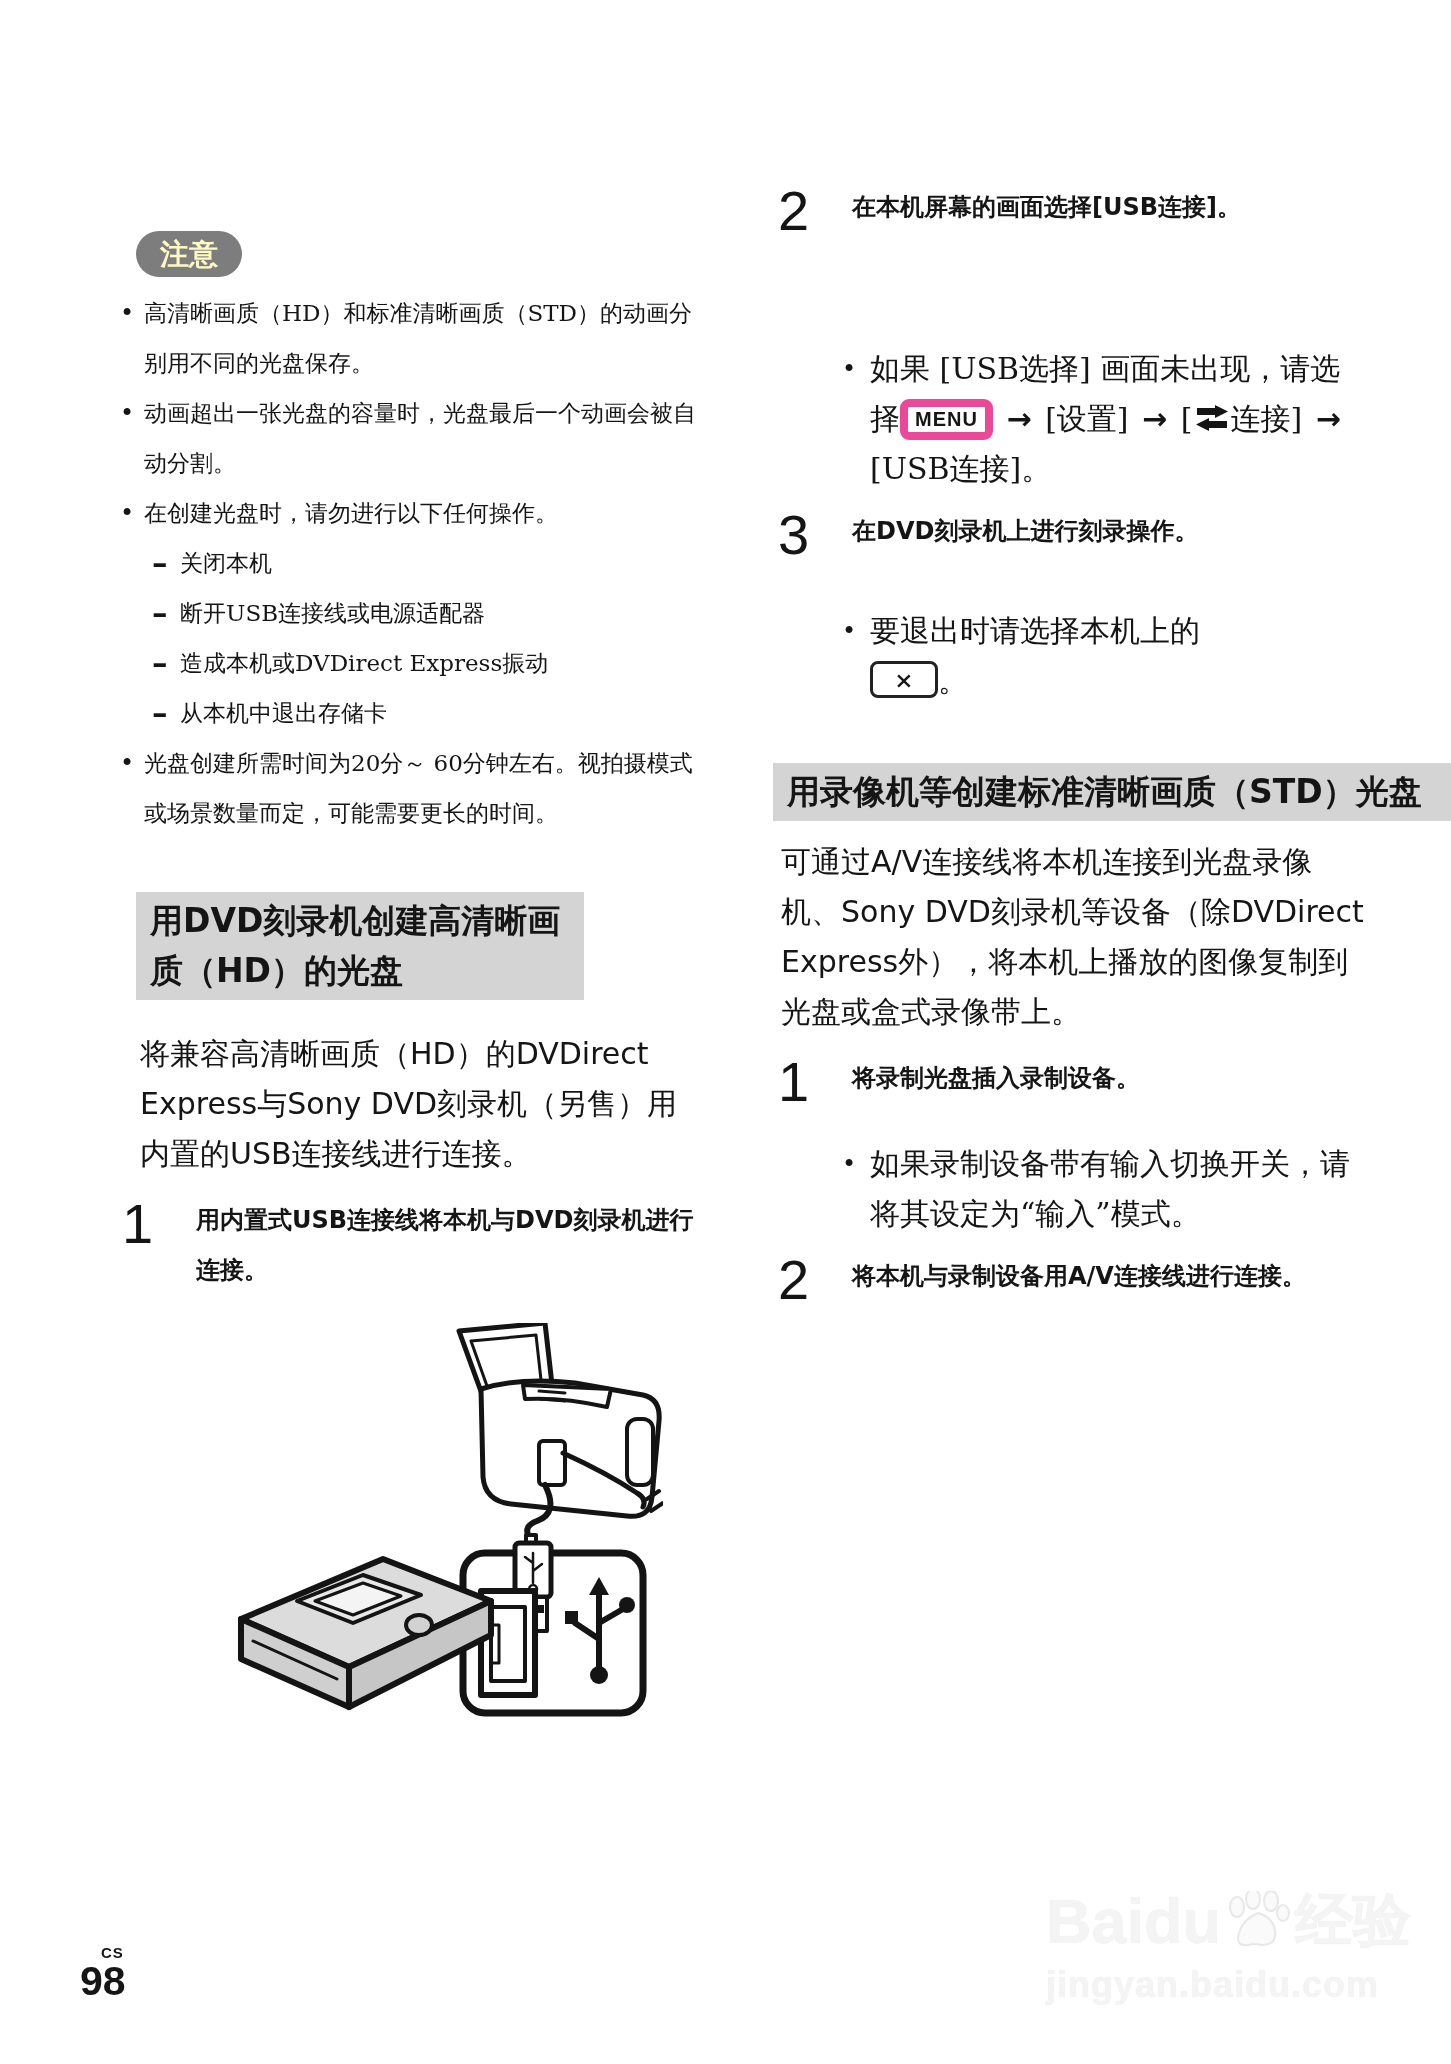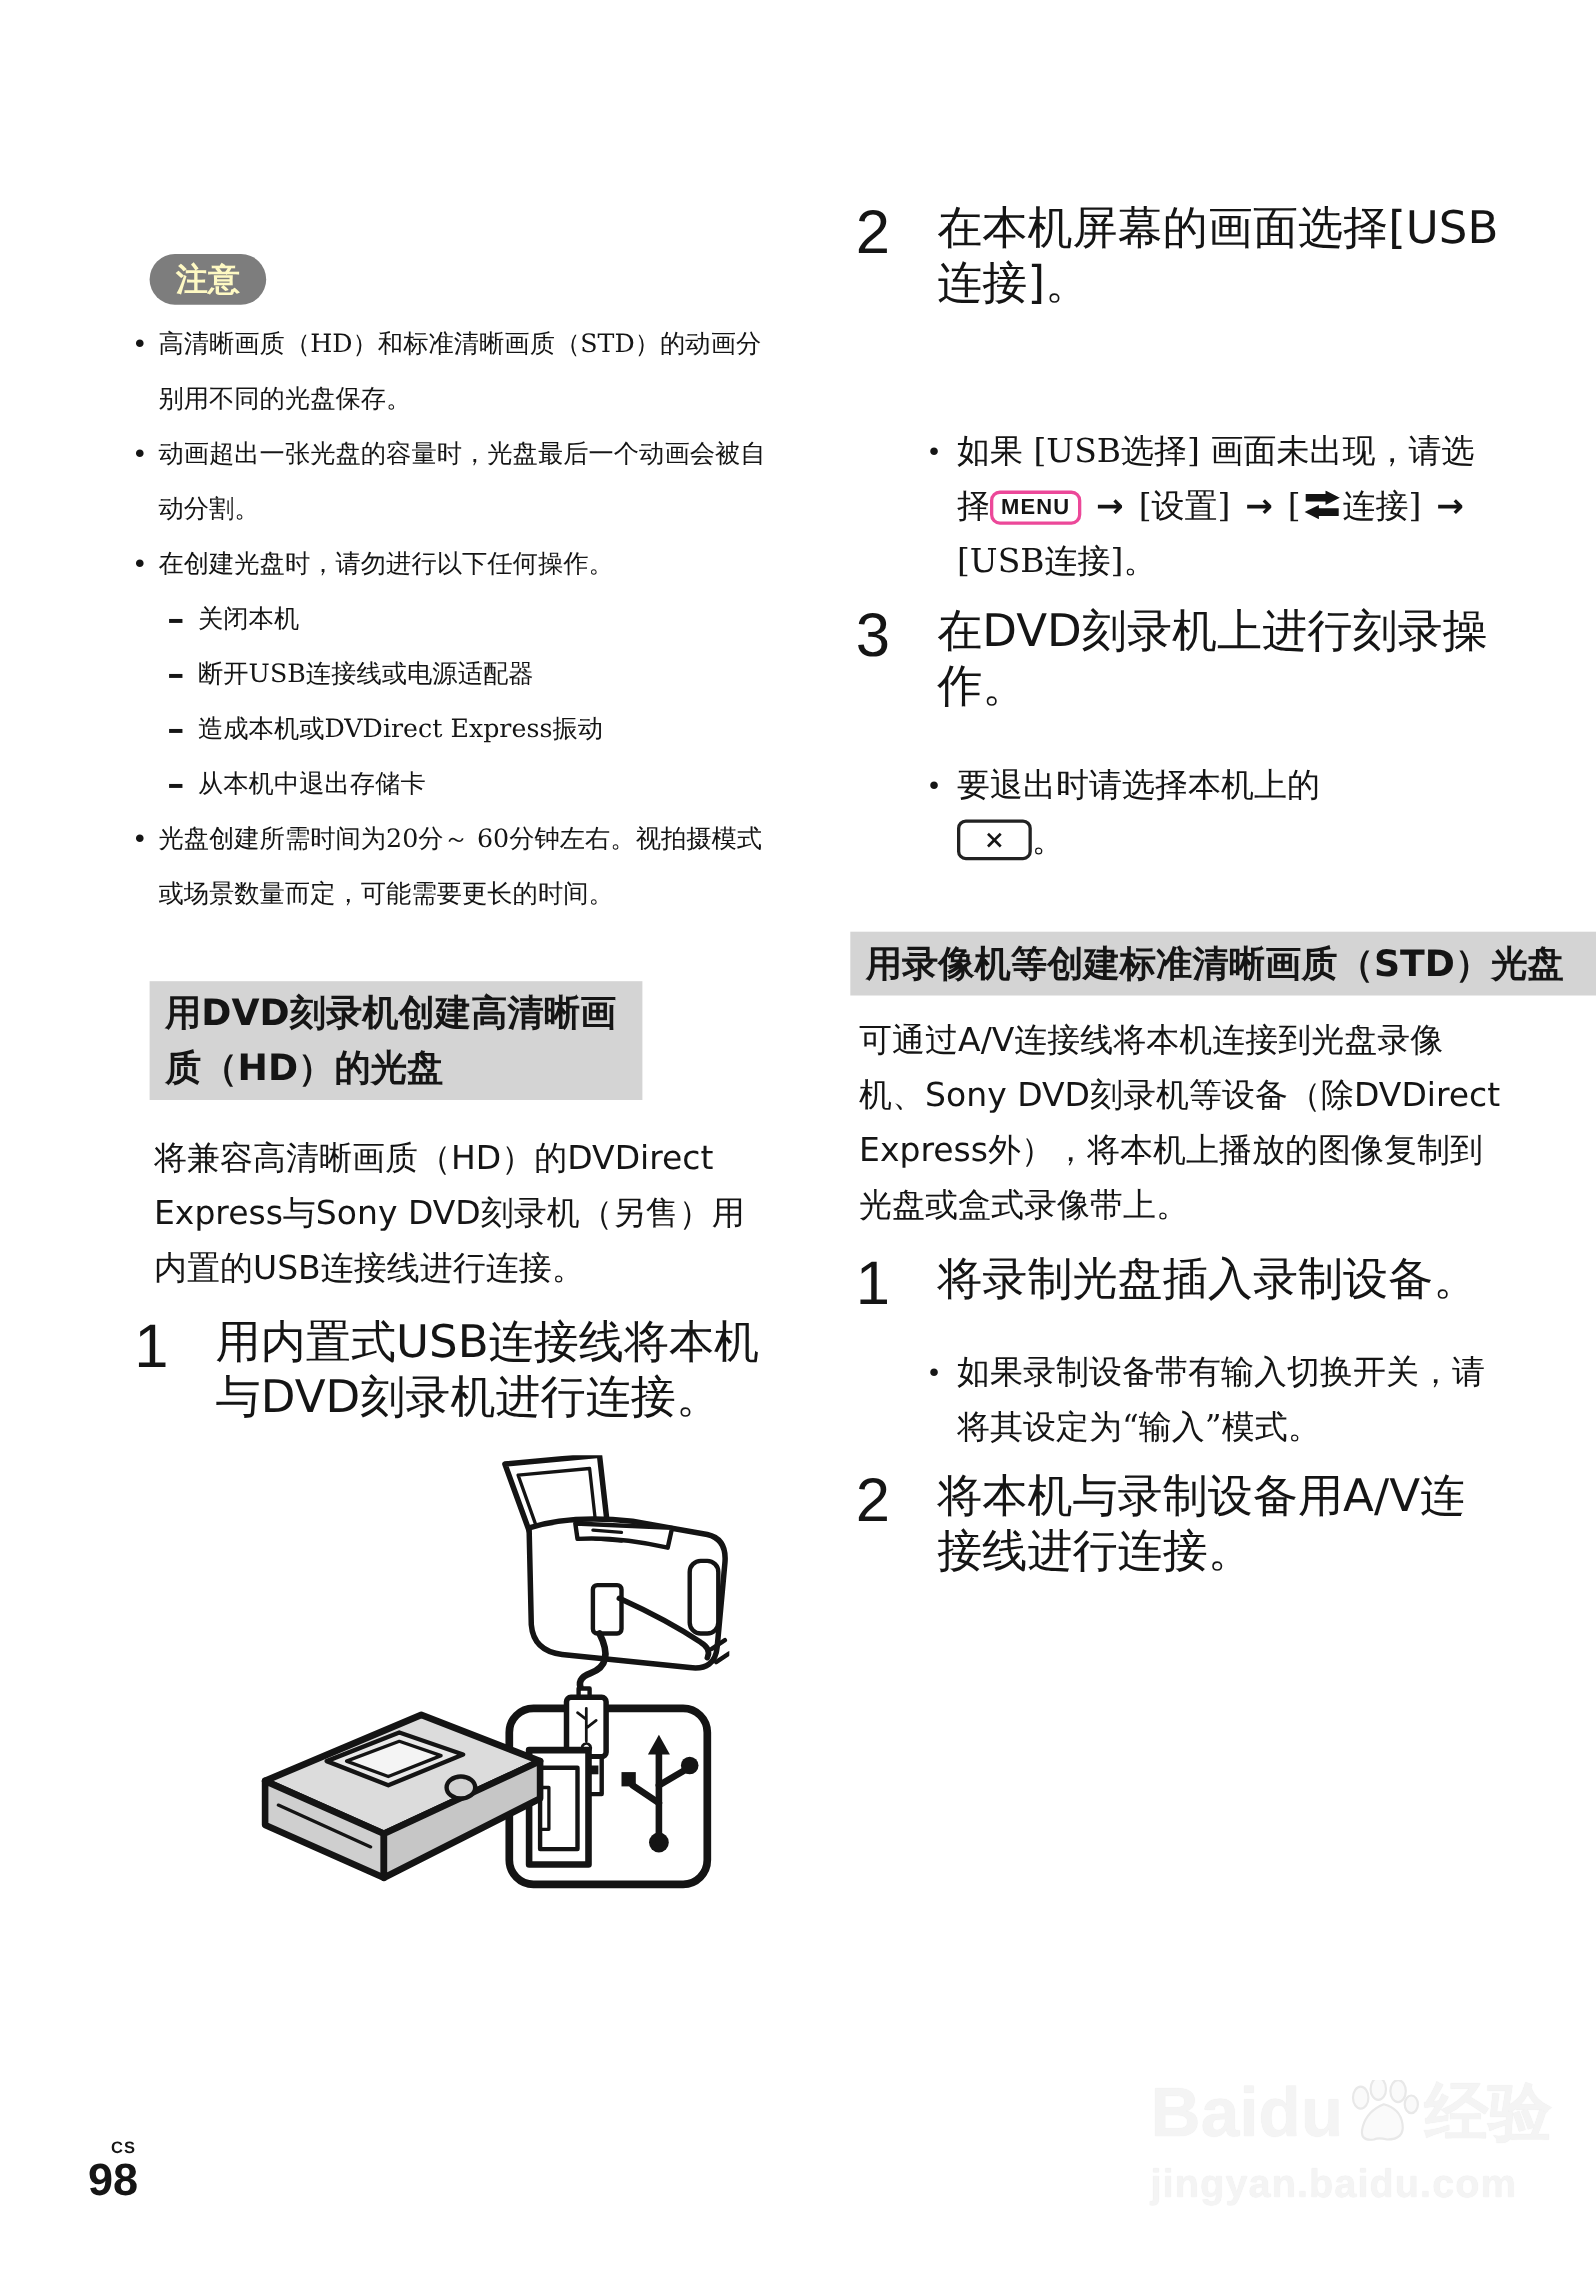--- a/index.html
+++ b/index.html
@@ -29,31 +29,31 @@
                      margin:54px 0 0 16px; padding:4px 14px; width:448px; box-sizing:border-box; }
   .col-right .section-heading { margin:57px 0 0 -3px; width:714px; }
 
   .intro { margin:29px 0 0 0; padding-left:20px; font-size:30px; line-height:50px; }
   .col-right .intro { padding-left:5px; }
 
   
   .step { display:flex; margin-top:16px; }
   .step-num  { flex:0 0 70px; font-family:"Liberation Sans",sans-serif; font-size:56px;
                line-height:58px; font-weight:500; padding-left:2px; }
-  .step-text { flex:1; font-weight:normal; font-size:41px; line-height:50px; padding-left:4px; }
+  .step-text { flex:1; font-weight:bold; font-size:24px; line-height:50px; padding-left:4px; }
 
   
   .step-note { display:flex; margin-left:66px; }
   .step-note .dot { flex:0 0 28px; }
   .step-note .btext { font-size:30px; }
   .mt-104 { margin-top:104px; } .mt-42 { margin-top:42px; }
   .mt-26 { margin-top:16px; }  .mt-12 { margin-top:12px; } .mt-28 { margin-top:28px; }
 
   
-  .menu-key { display:inline-block; border:3px solid #ec4899; border-radius:9px;
+  .menu-key { display:inline-block; border:8px solid #ec4899; border-radius:9px;
               font-family:"Liberation Sans",sans-serif; font-size:20px; font-weight:bold;
               line-height:25px; padding:0 7px; letter-spacing:1px; vertical-align:3px; }
   .key-box  { display:inline-block; border:3px solid #222; border-radius:8px; width:62px;
               text-align:center; font-size:23px; font-weight:bold; line-height:31px;
               vertical-align:3px; }
   .arrow { font-family:"DejaVu Sans",sans-serif; font-weight:bold; padding:0 4px; }
   .xfer-icon { vertical-align:-2px; padding:0 2px; }
 
   .illustration { margin:28px 0 0 103px; }
 

